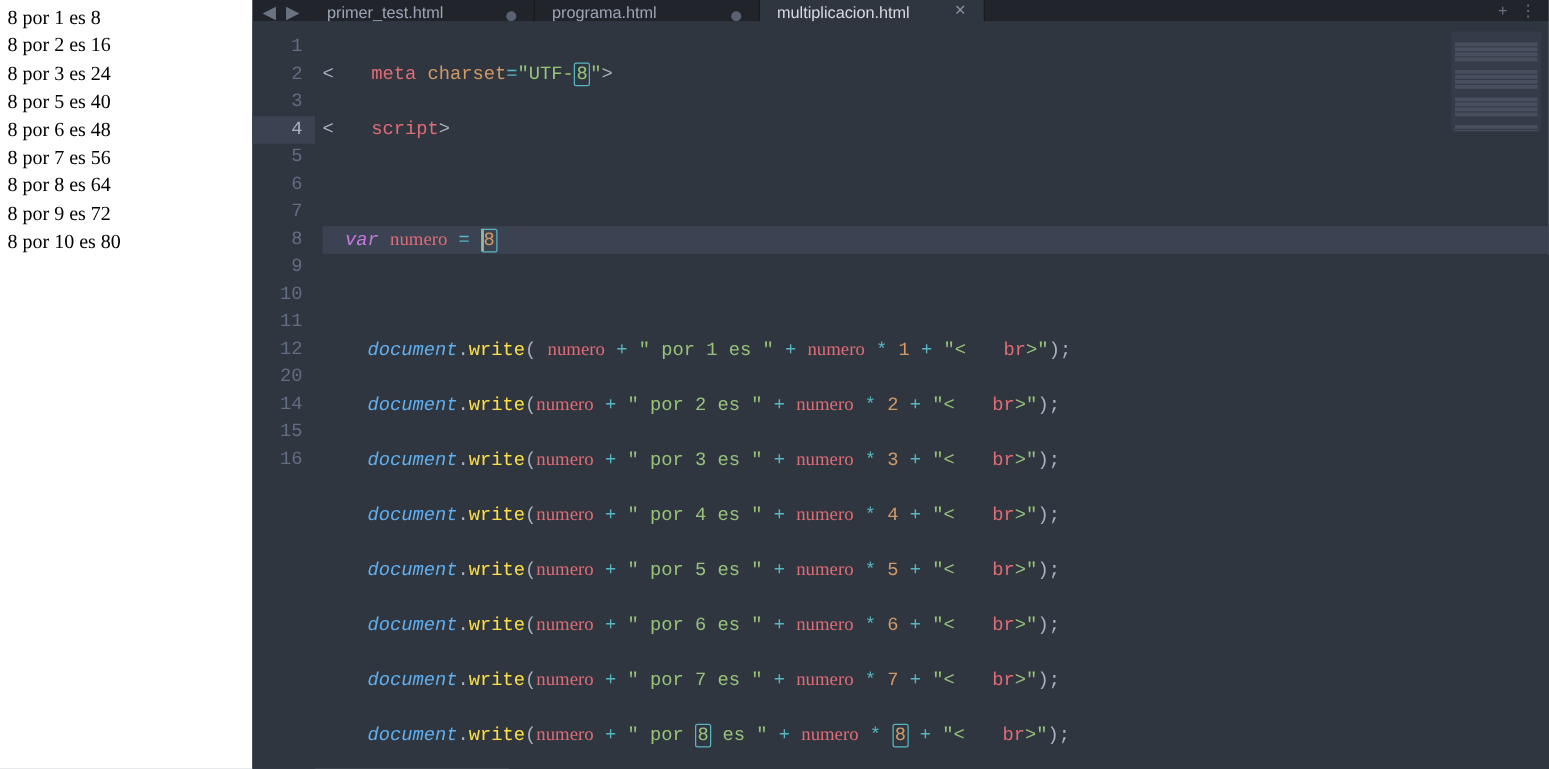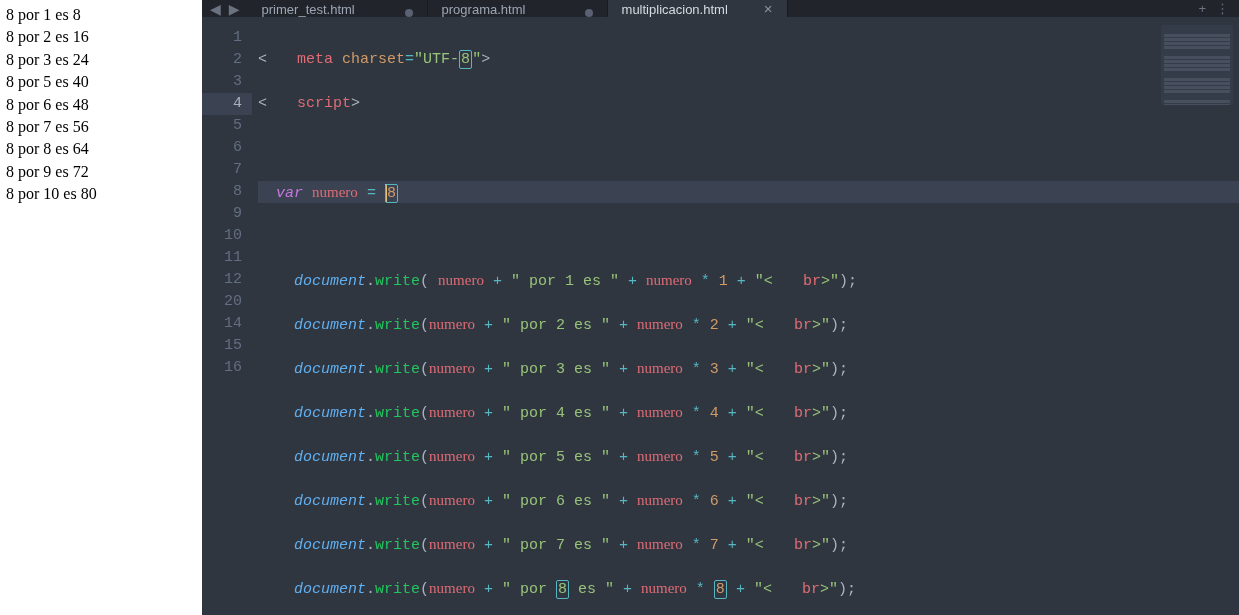--- a/index.html
+++ b/index.html
@@ -80,21 +80,21 @@
 .code .row { height: 22px; display: block; }
 .code .row.hl { background: #3b4252; }
 .t-tag   { color: #e06c75; padding-left: 30px; }
 .t-attr  { color: #d19a66; }
 .t-op    { color: #56b6c2; }
 .t-punc  { color: #abb2bf; }
 .t-str   { color: #98c379; }
 .t-key   { color: #c678dd; font-style: italic; }
 .t-var   { color: #e06c75; font-family: Liberation Serif, serif; }
 .t-obj   { color: #61afef; font-style: italic; }
-.t-meth  { color: #22c55e; }
+.t-meth  { color: #fde047; }
 .t-num   { color: #d19a66; }
 .t-brk   { color: #abb2bf; }
 .hlbox   { border: 1px solid #56b6c2; border-radius: 2px; padding: 0 1px; }
 .cursor  {
   display: inline-block;
   width: 2px;
   height: 18px;
   background: #e5c07b;
   vertical-align: middle;
   margin-right: -2px;

